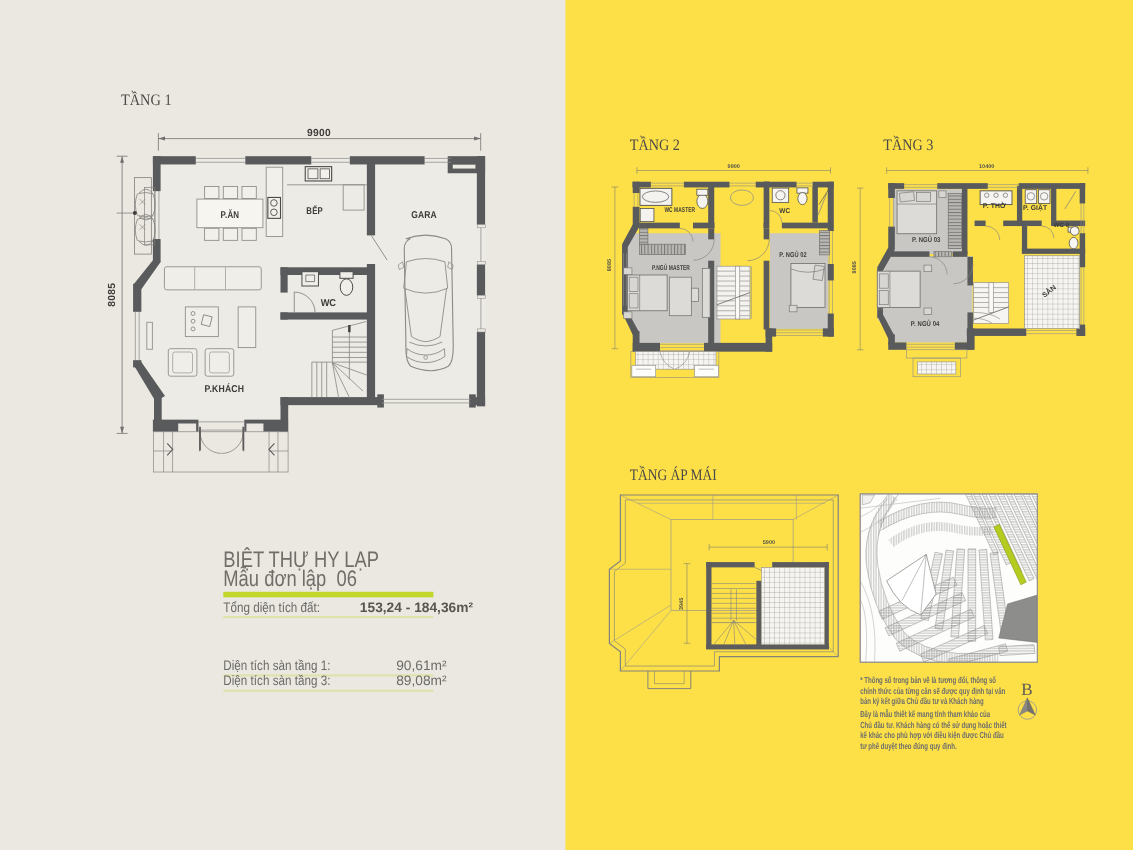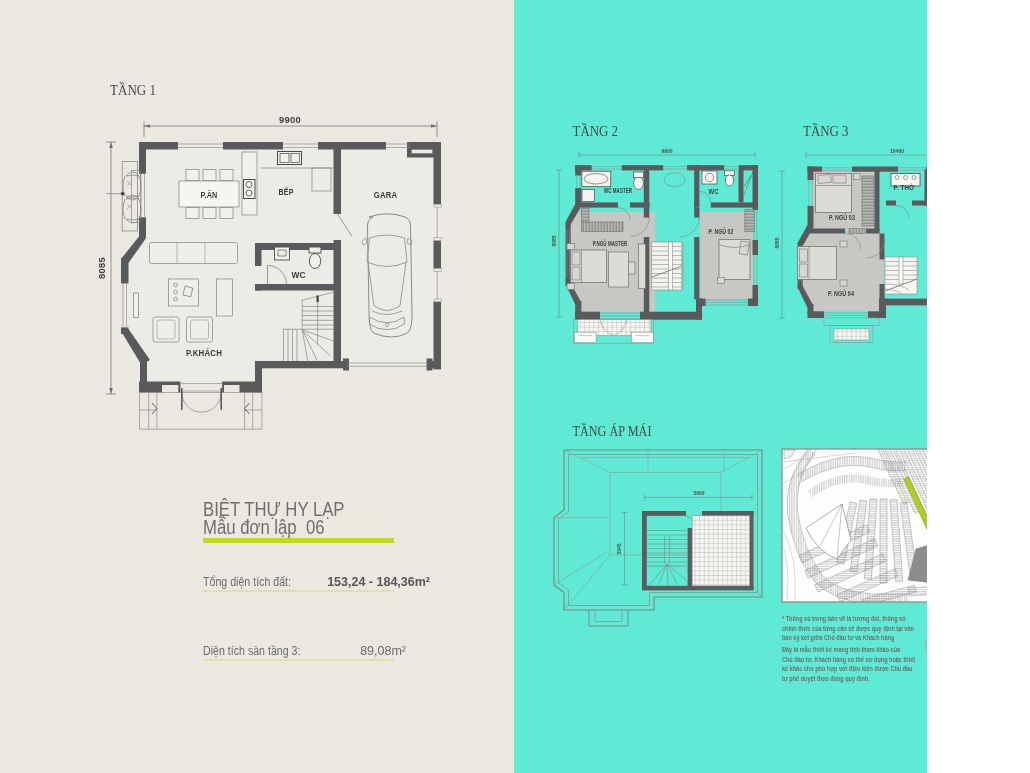--- a/index.html
+++ b/index.html
@@ -1,15 +1,15 @@
 <!DOCTYPE html>
 <html><head><meta charset="utf-8">
 <style>
 html,body{margin:0;padding:0}
-#page{position:relative;width:927px;height:773px;background:#5eead4;overflow:hidden;font-family:"Liberation Sans",sans-serif}
+#page{position:relative;width:1030px;height:773px;background:#fde047;overflow:hidden;font-family:"Liberation Sans",sans-serif}
 #leftpanel{position:absolute;left:0;top:0;width:514px;height:773px;background:#ebe8e2}
 #drawing{position:absolute;left:0;top:0}
 .abs{position:absolute}
 #title1{left:203px;top:497px;font-size:20.5px;color:#716d68;transform:scaleX(0.815);transform-origin:0 0;white-space:nowrap}
 #title2{left:203px;top:514.5px;font-size:20.5px;color:#716d68;transform:scaleX(0.815);transform-origin:0 0;white-space:nowrap}
 #greenbar{left:203px;top:538px;width:191px;height:4.5px;background:#c3d72b}
 .trow{left:203px;width:203px;height:19.1px;font-size:12.5px;color:#6b6b68;white-space:nowrap}
 .trow .lab{position:absolute;left:0;top:0;transform:scaleX(0.85);transform-origin:0 0}
 .trow .val{position:absolute;right:0;top:0;text-align:left}
 .trow .ul{position:absolute;left:0;top:15.3px;width:191px;height:1.5px;background:#dfe3ab}
@@ -631,26 +631,31 @@
       <text x="928.5" y="631.5" font-family="Liberation Serif, serif" font-size="15.5" fill="#5c5b57">B</text>
       <circle cx="934" cy="645.5" r="8.4" fill="none" stroke="#9b9a96" stroke-width="0.8"></circle>
       <polygon points="934,634.5 926.8,650 934,646.3" fill="#8a8984" stroke="#7b7a75" stroke-width="0.5"></polygon>
       <polygon points="934,634.5 941.2,650 934,646.3" fill="#73726d" stroke="#6b6a66" stroke-width="0.5"></polygon>
     </g>
   </svg>
 
   <div id="title1" class="abs">BIỆT THỰ HY LẠP</div>
   <div id="title2" class="abs">Mẫu đơn lập&nbsp;&nbsp;06</div>
   <div id="greenbar" class="abs"></div>
-  <div class="abs trow" style="top:575px">
+  <div class="abs trow" style="top:545px">
       <span class="lab">Tổng diện tích đất:</span>
       <span class="val b1" style="right:-24px">153,24 - 184,36m²</span>
       <span class="ul"></span>
     </div>
-  <div class="abs trow" style="top:644px">
+  <div class="abs trow" style="top:597.8px">
+      <span class="lab">Diện tích sàn tầng 1:</span>
+      <span class="val">90,61m²</span>
+      <span class="ul"></span>
+    </div>
+  <div class="abs trow" style="top:612px">
       <span class="lab">Diện tích sàn tầng 3:</span>
       <span class="val">89,08m²</span>
       <span class="ul"></span>
     </div>
 
   <div id="notes" class="abs">
     <p>* Thông số trong bản vẽ là tương đối, thông số<br>chính thức của từng căn sẽ được quy định tại văn<br>bản ký kết giữa Chủ đầu tư và Khách hàng</p>
     <p>Đây là mẫu thiết kế mang tính tham khảo của<br>Chủ đầu tư. Khách hàng có thể sử dụng hoặc thiết<br>kế khác cho phù hợp với điều kiện được Chủ đầu<br>tư phê duyệt theo đúng quy định.</p>
   </div>
 </div>

